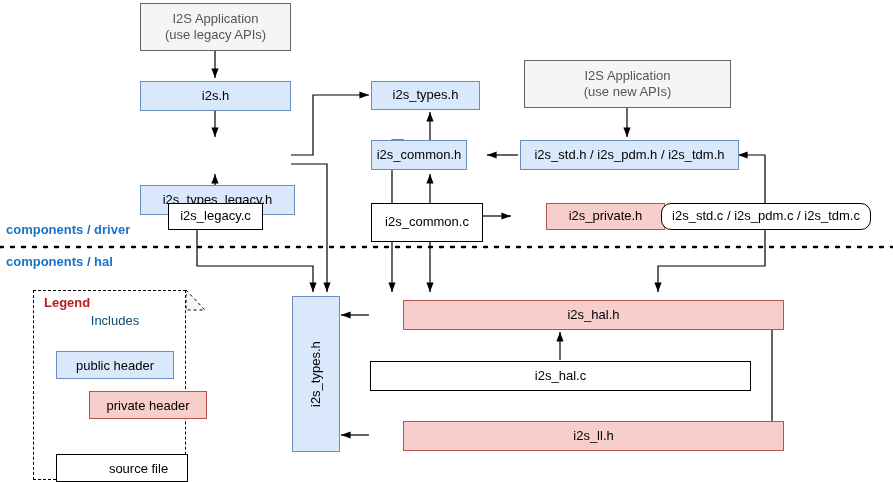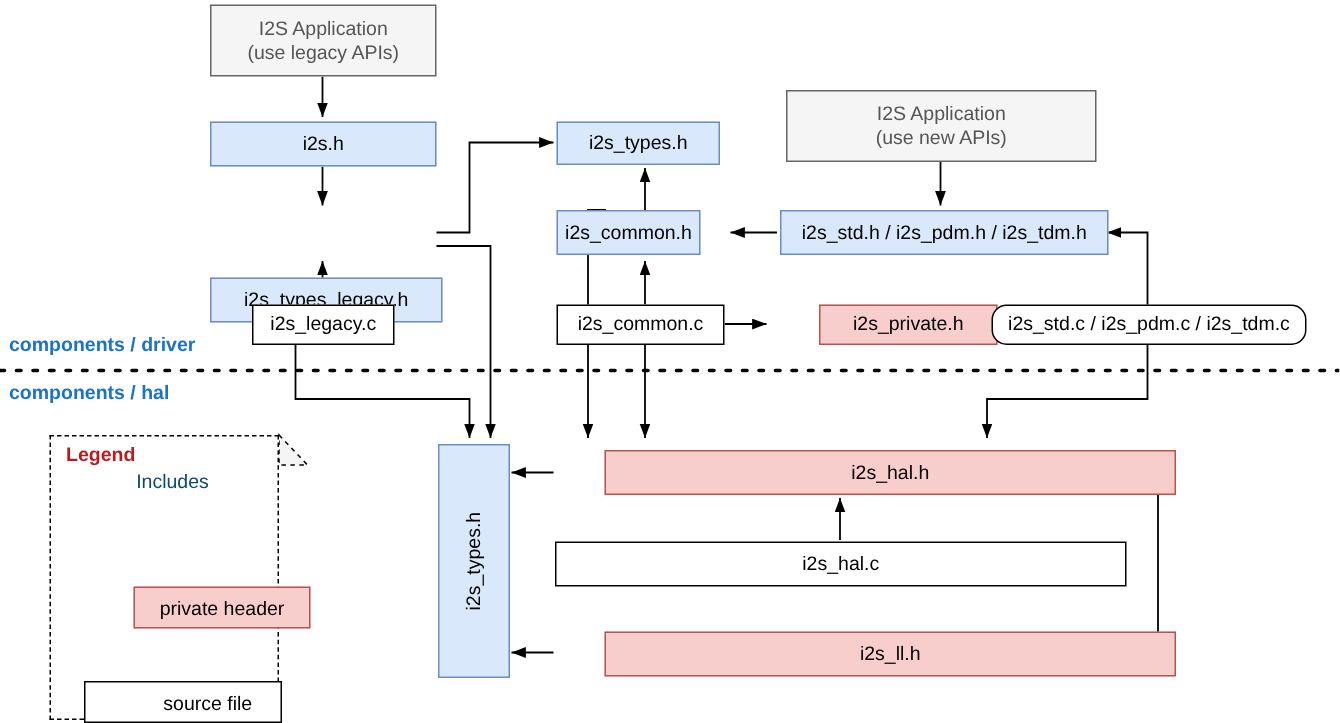--- a/index.html
+++ b/index.html
@@ -99,37 +99,38 @@
   <div class="node pub" style="left:371px;top:81px;width:109px;height:29px;">i2s_types.h</div>
 
   <div class="node pub" style="left:140px;top:140px;width:155px;height:30px;margin-top:45px;">i2s_types_legacy.h</div>
 
   <div class="node pub" style="left:371px;top:140px;width:96px;height:30px;">i2s_common.h</div>
 
   <div class="node pub" style="left:520px;top:140px;width:219px;height:30px;">i2s_std.h / i2s_pdm.h / i2s_tdm.h</div>
 
   <div class="node src" style="left:168px;top:203px;width:95px;height:27px;">i2s_legacy.c</div>
 
-  <div class="node src" style="left:371px;top:203px;width:112px;height:27px;">i2s_common.c</div>
+  <div class="node src" style="left:371px;top:203px;width:112px;height:39px;">i2s_common.c</div>
 
   <div class="node priv" style="left:513px;top:203px;width:119px;height:27px;">i2s_private.h</div>
 
   <div class="node src" style="left:661px;top:203px;width:210px;height:27px;border-radius:10px;">i2s_std.c / i2s_pdm.c / i2s_tdm.c</div>
 
   <div class="zone" style="left:6px;top:222px;">components / driver</div>
   <div class="zone" style="left:6px;top:254px;">components / hal</div>
 
   <div class="node pub vert" style="left:292px;top:296px;width:48px;height:156px;">i2s_types.h</div>
 
   <div class="node priv" style="left:370px;top:300px;width:381px;height:30px;">i2s_hal.h</div>
 
   <div class="node src" style="left:370px;top:361px;width:381px;height:30px;">i2s_hal.c</div>
 
   <div class="node priv" style="left:370px;top:421px;width:381px;height:30px;">i2s_ll.h</div>
 
   <div class="legend" style="left:33px;top:290px;width:153px;height:190px;"></div>
   <div class="legend-title" style="left:44px;top:295px;">Legend</div>
   <div class="legend-lbl" style="left:56px;top:313px;width:118px;">Includes</div>
 
+  <div class="lbox pub" style="left:56px;top:351px;width:118px;height:28px;">public header</div>
   <div class="lbox priv" style="left:56px;top:391px;width:118px;height:28px;">private header</div>
   <div class="lbox src" style="left:56px;top:454px;width:132px;height:28px;padding-left:33px;">source file</div>
 
 </div>
 
 </body></html>

